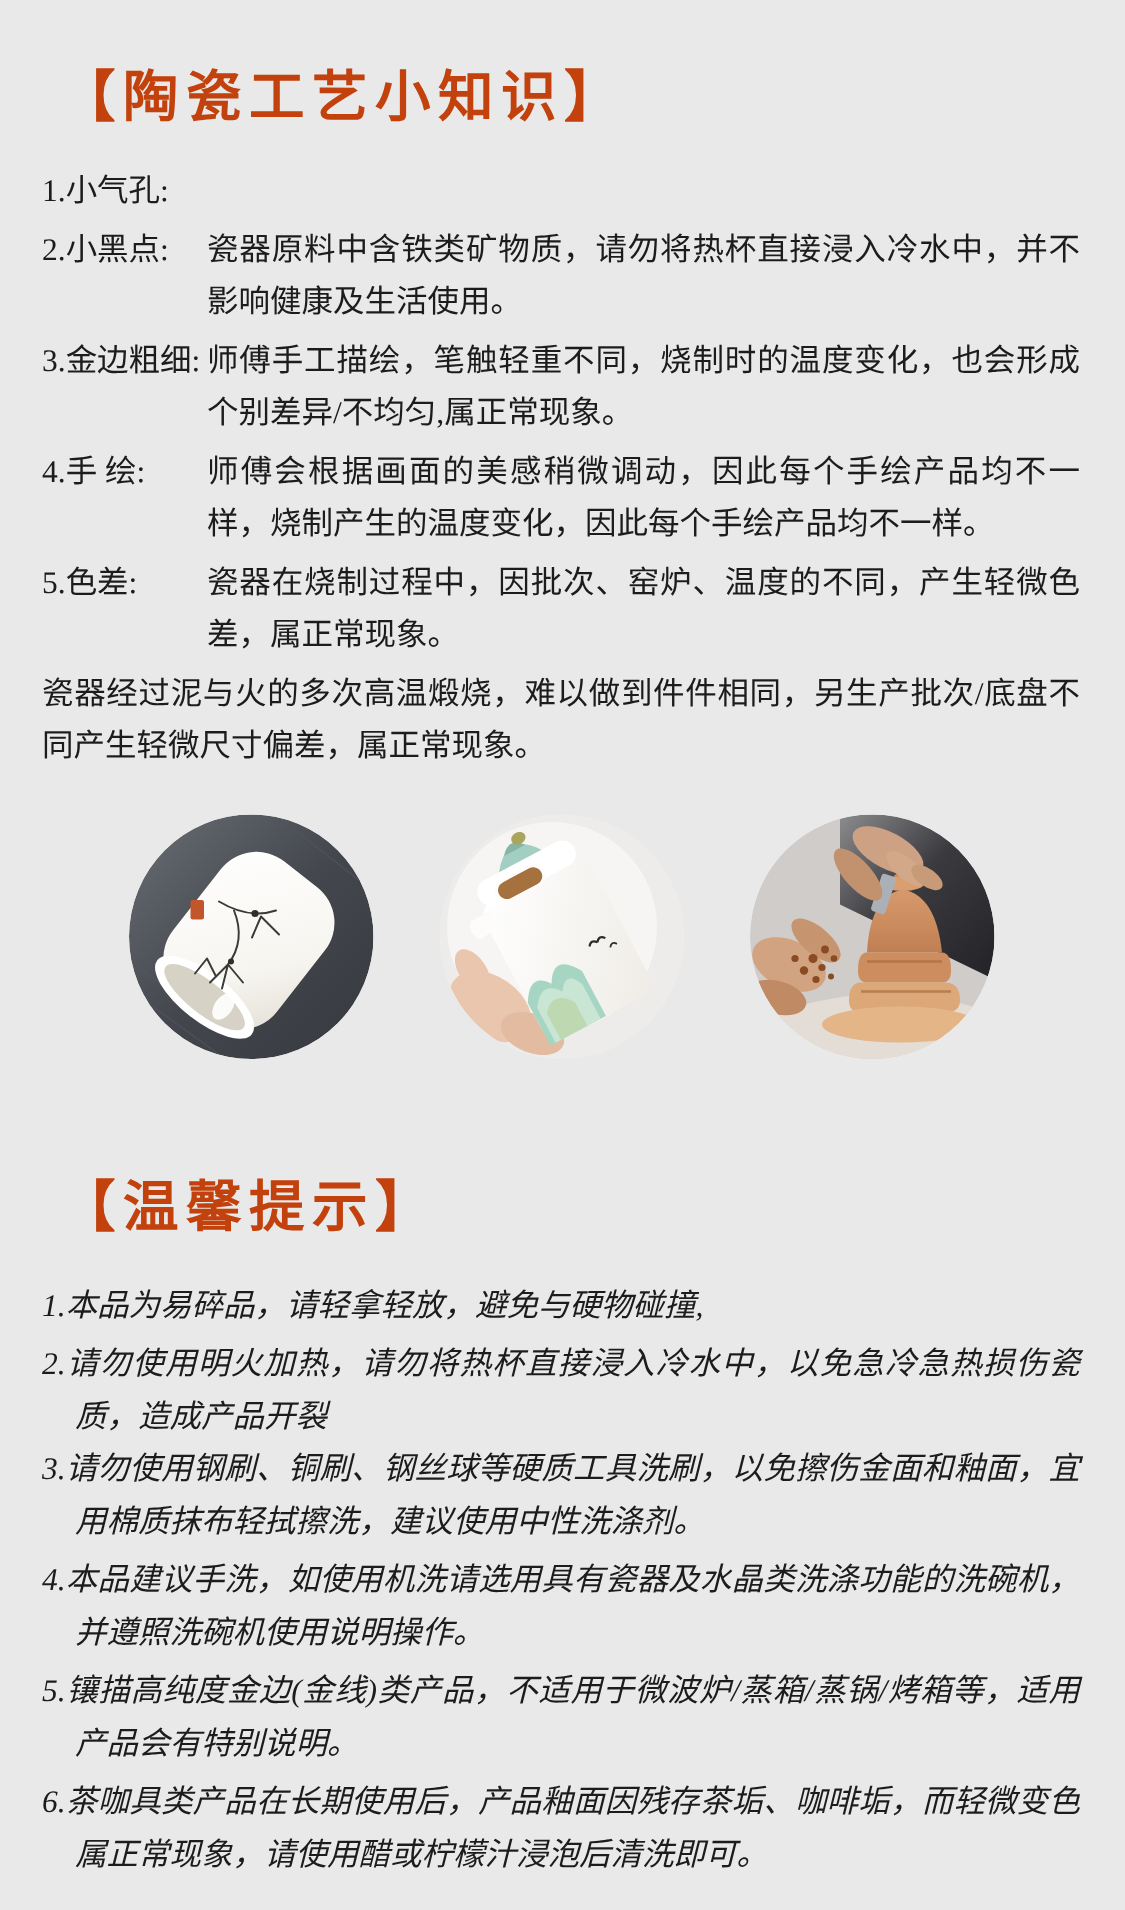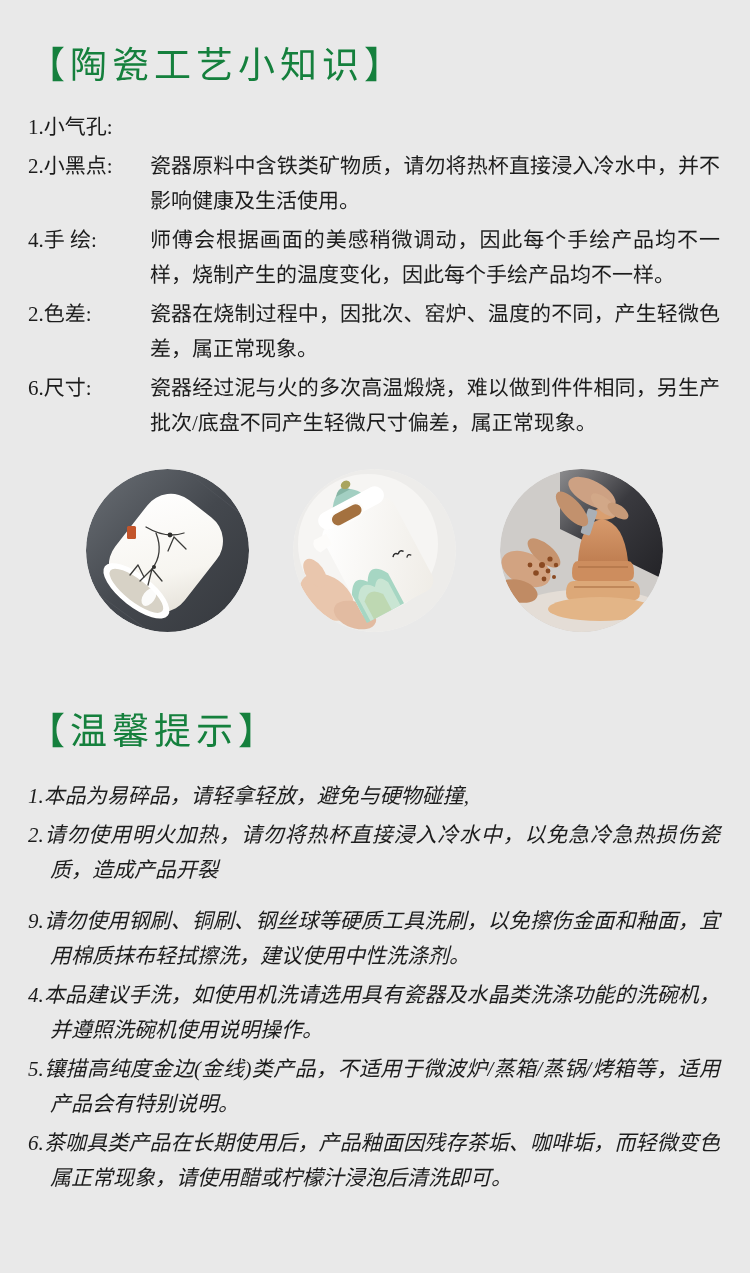--- a/index.html
+++ b/index.html
@@ -8,29 +8,29 @@
     background:#e9e9e9;
     overflow:hidden;
     position:relative;
     font-family:"Liberation Serif","DejaVu Serif",serif;
     color:#1c1c1c;
     -webkit-font-smoothing:antialiased;
   }
   .page{padding:44px 30px 0 28px;}
   .sec-title{
     font-size:37px;
-    font-weight:normal;
+    font-weight:bold;
     letter-spacing:5px;
-    color:#15803d;
-    margin:0 0 22px 0;
+    color:#c2410c;
+    margin:0 0 22px 12px;
     line-height:1.2;
   }
   
   .def-list{font-size:21px;}
-  .def-row{display:flex;line-height:35px;margin-bottom:4px;gap:12px;}
+  .def-row{display:flex;line-height:35px;margin-bottom:4px;}
   .def-label{width:110px;flex:0 0 110px;white-space:nowrap;}
   .def-text{flex:1;text-align:justify;}
   
   .photo-row{
     margin-top:28px;
     display:flex;
     justify-content:center;
     gap:44px;
   }
   .photo{
@@ -62,29 +62,32 @@
 
     <div class="def-list">
       <div class="def-row">
         <span class="def-label">1.小气孔:</span>
       </div>
       <div class="def-row">
         <span class="def-label">2.小黑点:</span>
         <span class="def-text">瓷器原料中含铁类矿物质，请勿将热杯直接浸入冷水中，并不影响健康及生活使用。</span>
       </div>
       <div class="def-row">
+        <span class="def-label">3.金边粗细:</span>
+        <span class="def-text">师傅手工描绘，笔触轻重不同，烧制时的温度变化，也会形成个别差异/不均匀,属正常现象。</span>
+      </div>
+      <div class="def-row">
         <span class="def-label">4.手 绘:</span>
         <span class="def-text">师傅会根据画面的美感稍微调动，因此每个手绘产品均不一样，烧制产生的温度变化，因此每个手绘产品均不一样。</span>
       </div>
       <div class="def-row">
-        <span class="def-label">2.色差:</span>
+        <span class="def-label">5.色差:</span>
         <span class="def-text">瓷器在烧制过程中，因批次、窑炉、温度的不同，产生轻微色差，属正常现象。</span>
       </div>
       <div class="def-row">
-        <span class="def-label">6.尺寸:</span>
         <span class="def-text">瓷器经过泥与火的多次高温煅烧，难以做到件件相同，另生产批次/底盘不同产生轻微尺寸偏差，属正常现象。</span>
       </div>
     </div>
   </section>
 
   <div class="photo-row">
 
     <figure class="photo" style="margin:0" aria-label="手绘白瓷杯">
       <svg viewBox="0 0 163 163">
         <defs>
@@ -223,21 +226,21 @@
           <ellipse cx="118" cy="42" rx="12" ry="6" transform="rotate(35 118 42)" fill="#c79a78"></ellipse>
         </g>
       </svg>
     </figure>
   </div>
 
   <section class="tips-block">
     <h1 class="sec-title">【温馨提示】</h1>
     <div class="tips-list">
       <p class="tip" style="margin:0 0 4px 0">1.本品为易碎品，请轻拿轻放，避免与硬物碰撞,</p>
-      <p class="tip" style="margin:0 0 16px 0">2.请勿使用明火加热，请勿将热杯直接浸入冷水中，以免急冷急热损伤瓷质，造成产品开裂</p>
-      <p class="tip" style="margin:0 0 4px 0">9.请勿使用钢刷、铜刷、钢丝球等硬质工具洗刷，以免擦伤金面和釉面，宜用棉质抹布轻拭擦洗，建议使用中性洗涤剂。</p>
+      <p class="tip" style="margin:0 0 0 0">2.请勿使用明火加热，请勿将热杯直接浸入冷水中，以免急冷急热损伤瓷质，造成产品开裂</p>
+      <p class="tip" style="margin:0 0 4px 0">3.请勿使用钢刷、铜刷、钢丝球等硬质工具洗刷，以免擦伤金面和釉面，宜用棉质抹布轻拭擦洗，建议使用中性洗涤剂。</p>
       <p class="tip" style="margin:0 0 4px 0">4.本品建议手洗，如使用机洗请选用具有瓷器及水晶类洗涤功能的洗碗机，并遵照洗碗机使用说明操作。</p>
       <p class="tip" style="margin:0 0 4px 0">5.镶描高纯度金边(金线)类产品，不适用于微波炉/蒸箱/蒸锅/烤箱等，适用产品会有特别说明。</p>
       <p class="tip" style="margin:0 0 4px 0">6.茶咖具类产品在长期使用后，产品釉面因残存茶垢、咖啡垢，而轻微变色属正常现象，请使用醋或柠檬汁浸泡后清洗即可。</p>
     </div>
   </section>
 
 </div>
 
 </body></html>

